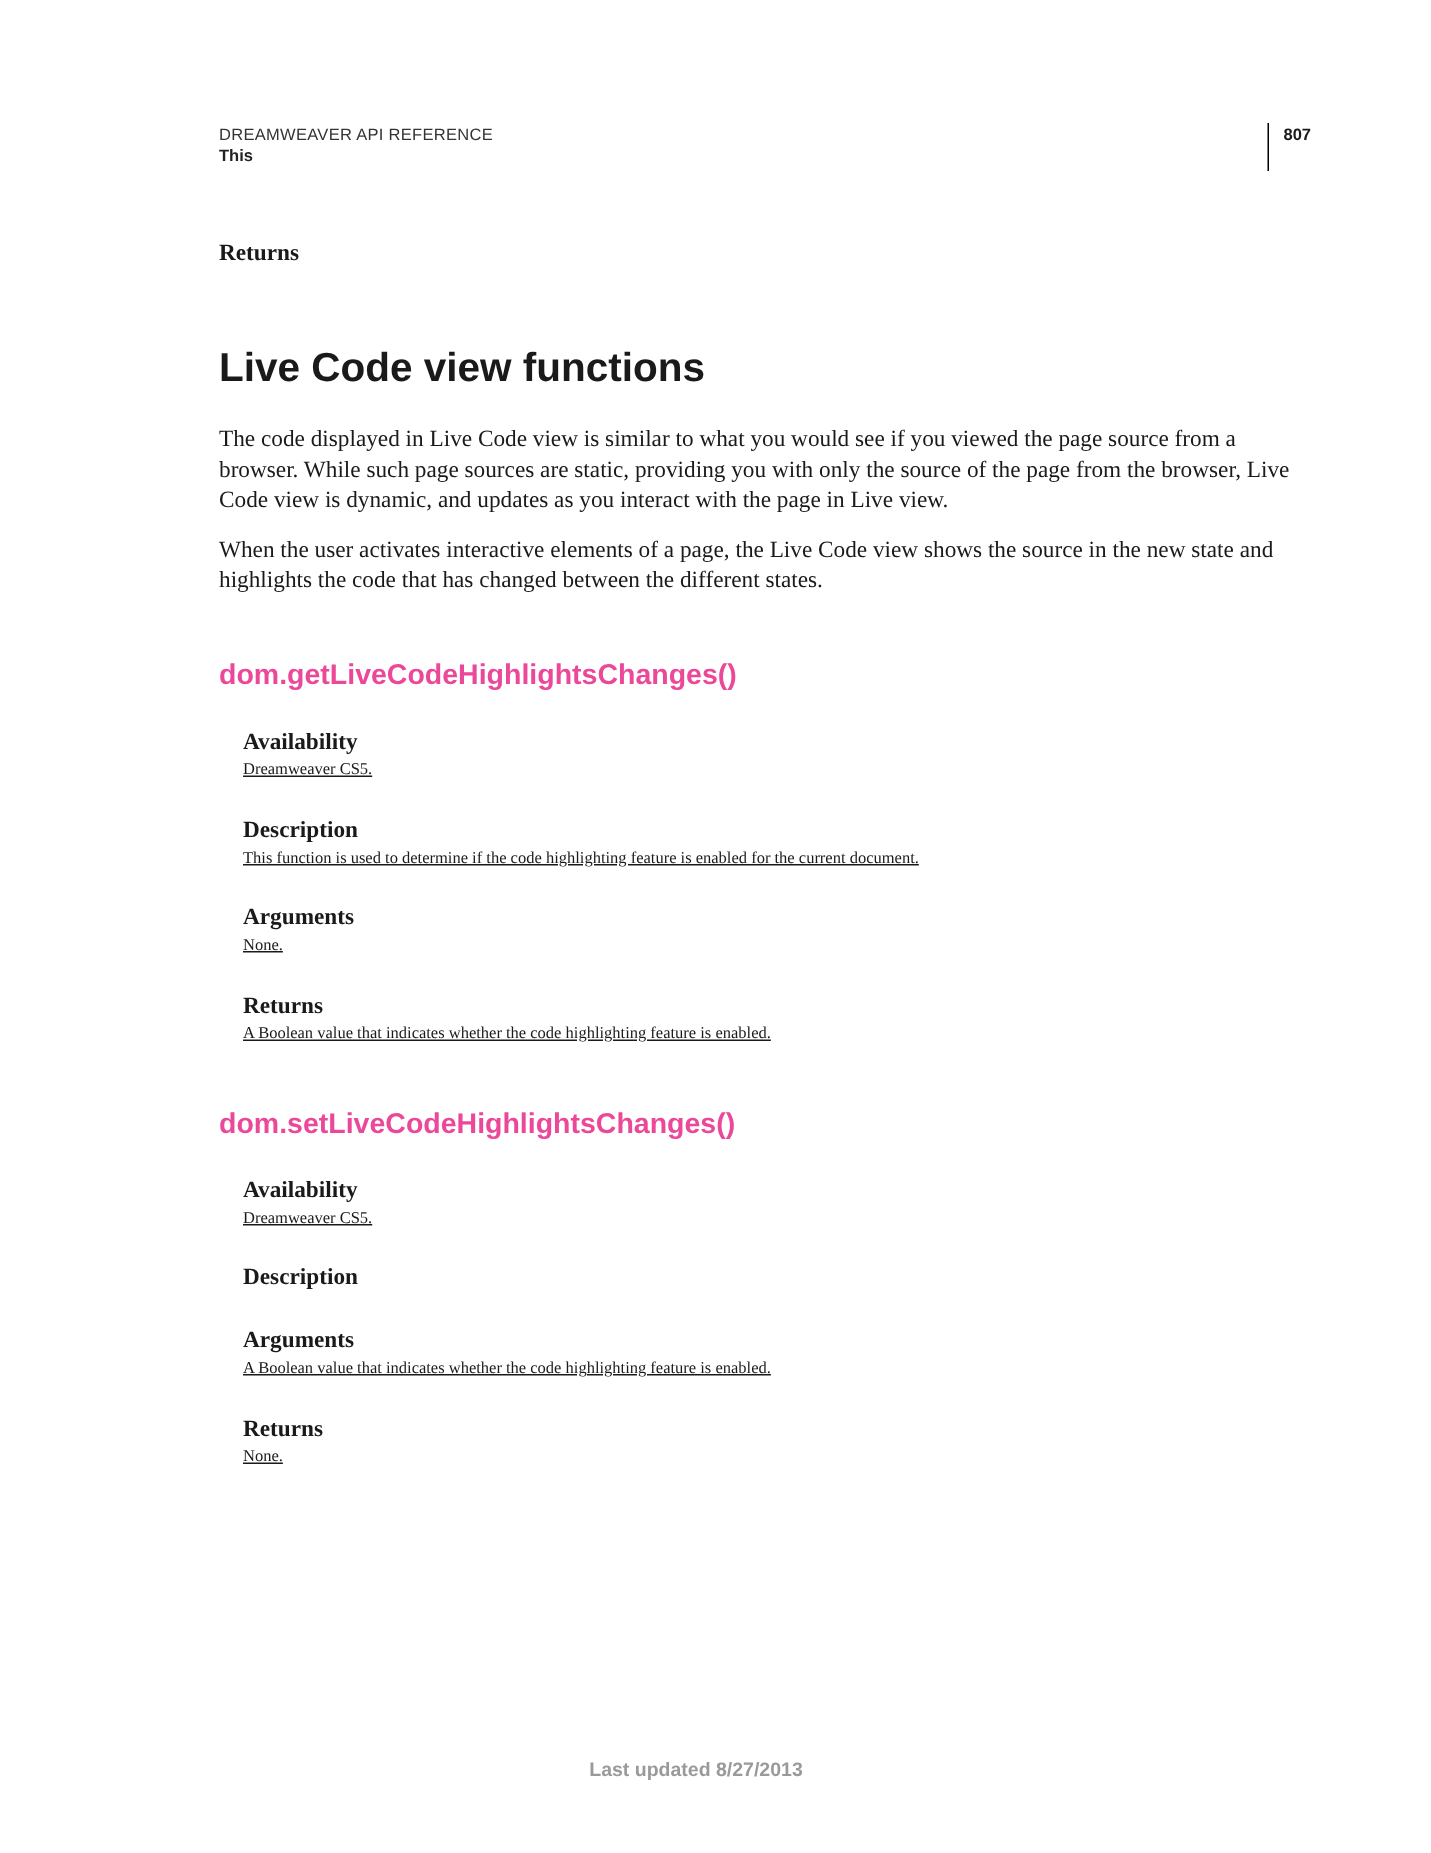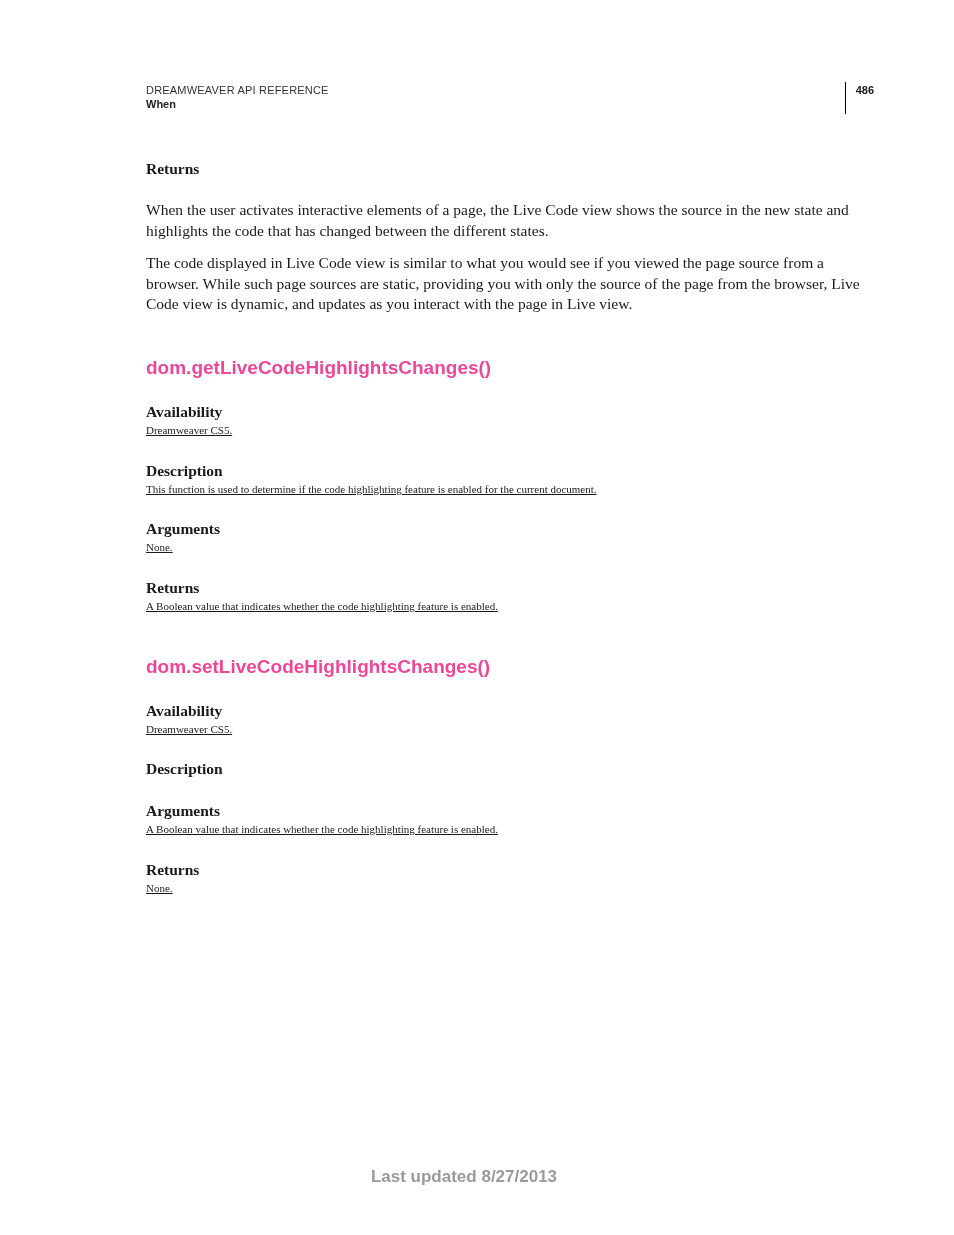--- a/index.html
+++ b/index.html
@@ -72,63 +72,65 @@
   }
   h2.func-heading {
     font-family: "Myriad Pro", "Segoe UI", Arial, sans-serif;
     font-weight: 700;
     font-size: 19px;
     margin: 42px 0 0 0;
     color: #ec4899;
   }
   .block {
     margin-top: 24px;
+    margin-left: 16px;
   }
   .block .label {
     font-weight: 700;
     font-size: 15.5px;
   }
   .block .val {
     font-size: 11px;
     line-height: 1.33;
     margin-top: 2px;
     text-decoration: underline;
   }
   .footer {
     position: absolute;
     bottom: 48px;
     left: 0;
     width: 928px;
     text-align: center;
     font-family: "Myriad Pro", "Segoe UI", Arial, sans-serif;
-    font-size: 17px;
+    font-size: 13px;
     font-weight: 600;
     color: #9a9a9a;
   }
 </style>
 </head>
 <body>
 
 <div class="page">
 
   <div class="header-row">
     <div class="header-left">
       <div class="doc-title-small">DREAMWEAVER API REFERENCE</div>
-      <div class="doc-code">When</div>
+      <div class="doc-code">This</div>
     </div>
     <div class="page-number-wrap">
-      <div class="page-number">486</div>
+      <div class="page-number">807</div>
     </div>
   </div>
 
   <div class="sec-label">Returns</div>
 
+  <h1 class="main-heading">Live Code view functions</h1>
 
+  <div class="intro-para">The code displayed in Live Code view is similar to what you would see if you viewed the page source from a browser. While such page sources are static, providing you with only the source of the page from the browser, Live Code view is dynamic, and updates as you interact with the page in Live view.</div>
   <div class="intro-para">When the user activates interactive elements of a page, the Live Code view shows the source in the new state and highlights the code that has changed between the different states.</div>
-  <div class="intro-para">The code displayed in Live Code view is similar to what you would see if you viewed the page source from a browser. While such page sources are static, providing you with only the source of the page from the browser, Live Code view is dynamic, and updates as you interact with the page in Live view.</div>
 
   <h2 class="func-heading">dom.getLiveCodeHighlightsChanges()</h2>
 
   <div class="block">
     <div class="label">Availability</div>
     <div class="val">Dreamweaver CS5.</div>
   </div>
 
   <div class="block">
     <div class="label">Description</div>

